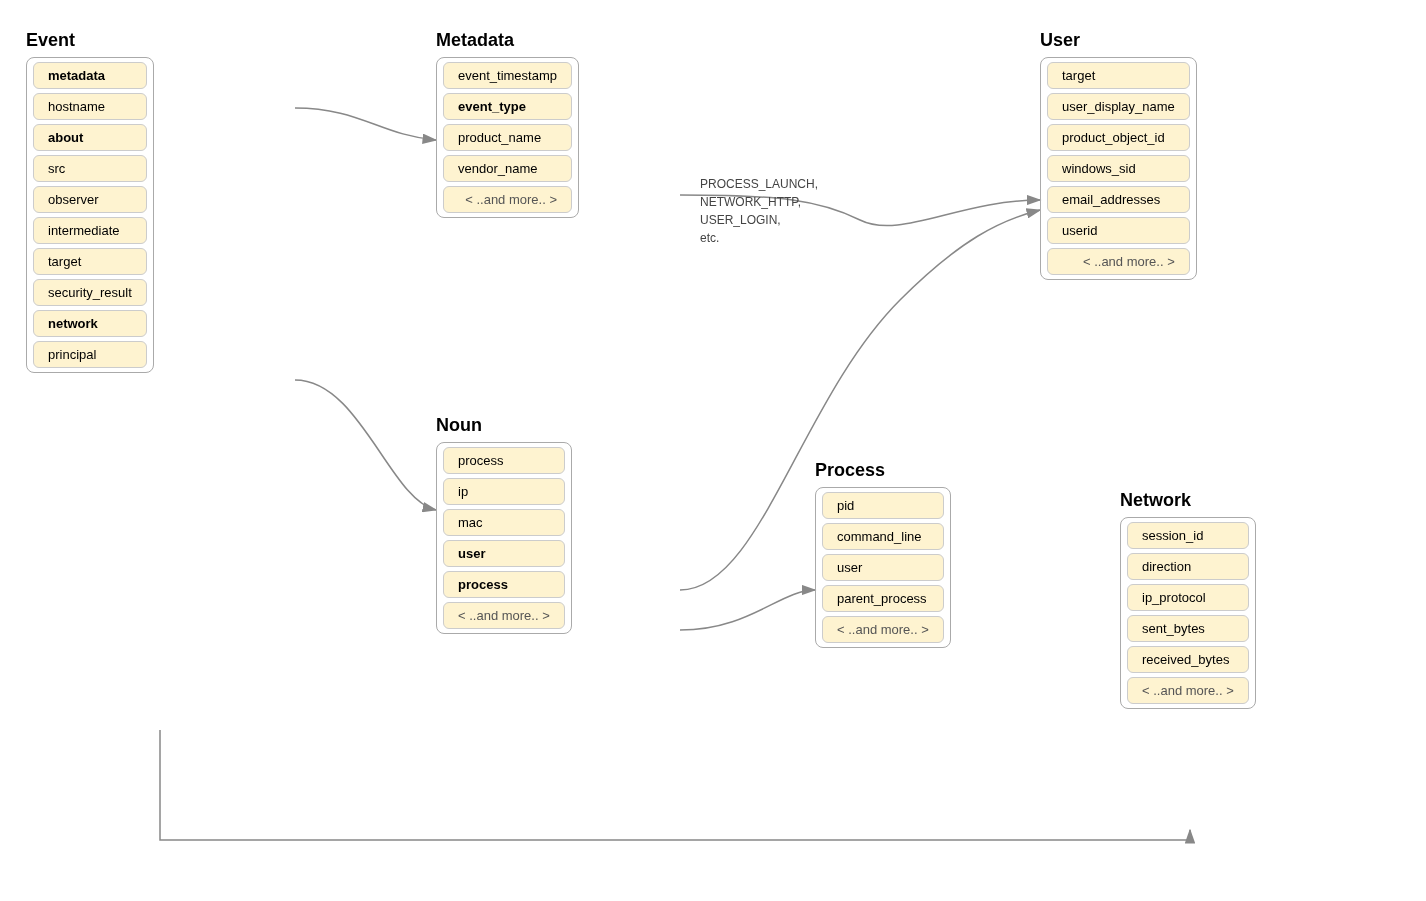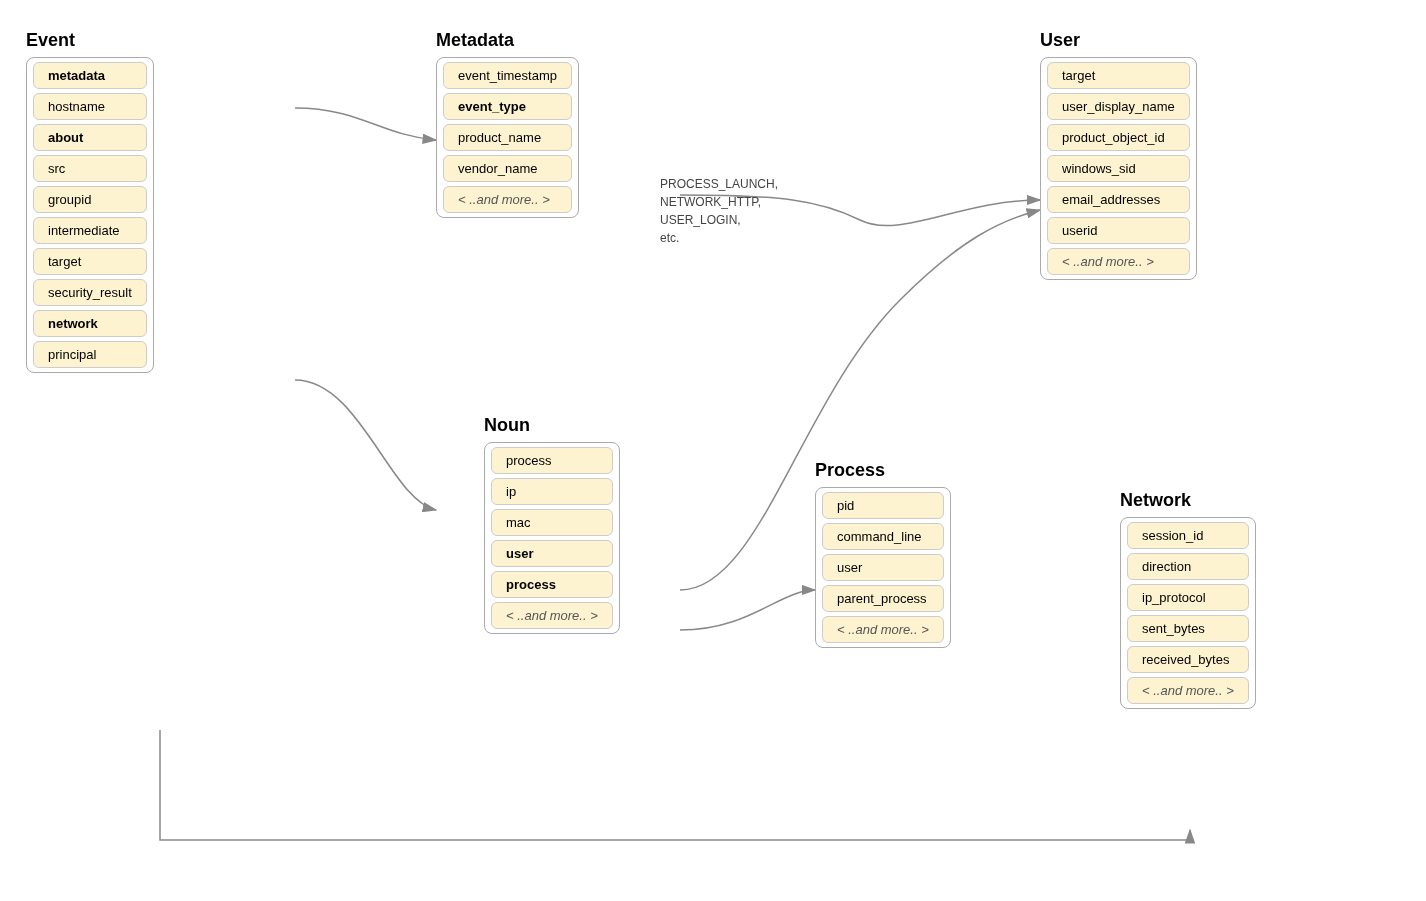--- a/index.html
+++ b/index.html
@@ -44,22 +44,22 @@
       margin: 4px 6px;
       font-size: 13px;
       white-space: nowrap;
     }
 
     .field-item.bold {
       font-weight: bold;
     }
 
     .field-item.italic {
-      font-style: italic;
       color: #555;
+      text-align: right;
     }
 
     svg.arrows {
       position: absolute;
       top: 0;
       left: 0;
       width: 1426px;
       height: 901px;
       pointer-events: none;
     }
@@ -96,58 +96,58 @@
     <path d="M 160 730 L 160 840 L 1120 840 L 1190 840 L 1190 830" stroke="#888" stroke-width="1.5" fill="none" marker-end="url(#arrowhead)"></path>
   </svg>
 
   <div class="entity-group" style="left:26px; top:30px;">
     <div class="entity-title">Event</div>
     <div class="entity-box">
       <div class="field-item bold">metadata</div>
       <div class="field-item">hostname</div>
       <div class="field-item bold">about</div>
       <div class="field-item">src</div>
-      <div class="field-item">groupid</div>
+      <div class="field-item">observer</div>
       <div class="field-item">intermediate</div>
       <div class="field-item">target</div>
       <div class="field-item">security_result</div>
       <div class="field-item bold">network</div>
       <div class="field-item">principal</div>
     </div>
   </div>
 
   <div class="entity-group" style="left:436px; top:30px;">
     <div class="entity-title">Metadata</div>
     <div class="entity-box">
       <div class="field-item">event_timestamp</div>
       <div class="field-item bold">event_type</div>
       <div class="field-item">product_name</div>
       <div class="field-item">vendor_name</div>
       <div class="field-item italic">&lt; ..and more.. &gt;</div>
     </div>
   </div>
 
-  <div class="event-type-label" style="left:660px; top:175px;">
+  <div class="event-type-label" style="left:700px; top:175px;">
     PROCESS_LAUNCH,<br>NETWORK_HTTP,<br>USER_LOGIN,<br>etc.
   </div>
 
   <div class="entity-group" style="left:1040px; top:30px;">
     <div class="entity-title">User</div>
     <div class="entity-box">
       <div class="field-item">target</div>
       <div class="field-item">user_display_name</div>
       <div class="field-item">product_object_id</div>
       <div class="field-item">windows_sid</div>
       <div class="field-item">email_addresses</div>
       <div class="field-item">userid</div>
       <div class="field-item italic">&lt; ..and more.. &gt;</div>
     </div>
   </div>
 
-  <div class="entity-group" style="left:436px; top:415px;margin-left:48px;">
+  <div class="entity-group" style="left:436px; top:415px;">
     <div class="entity-title">Noun</div>
     <div class="entity-box">
       <div class="field-item">process</div>
       <div class="field-item">ip</div>
       <div class="field-item">mac</div>
       <div class="field-item bold">user</div>
       <div class="field-item bold">process</div>
       <div class="field-item italic">&lt; ..and more.. &gt;</div>
     </div>
   </div>

